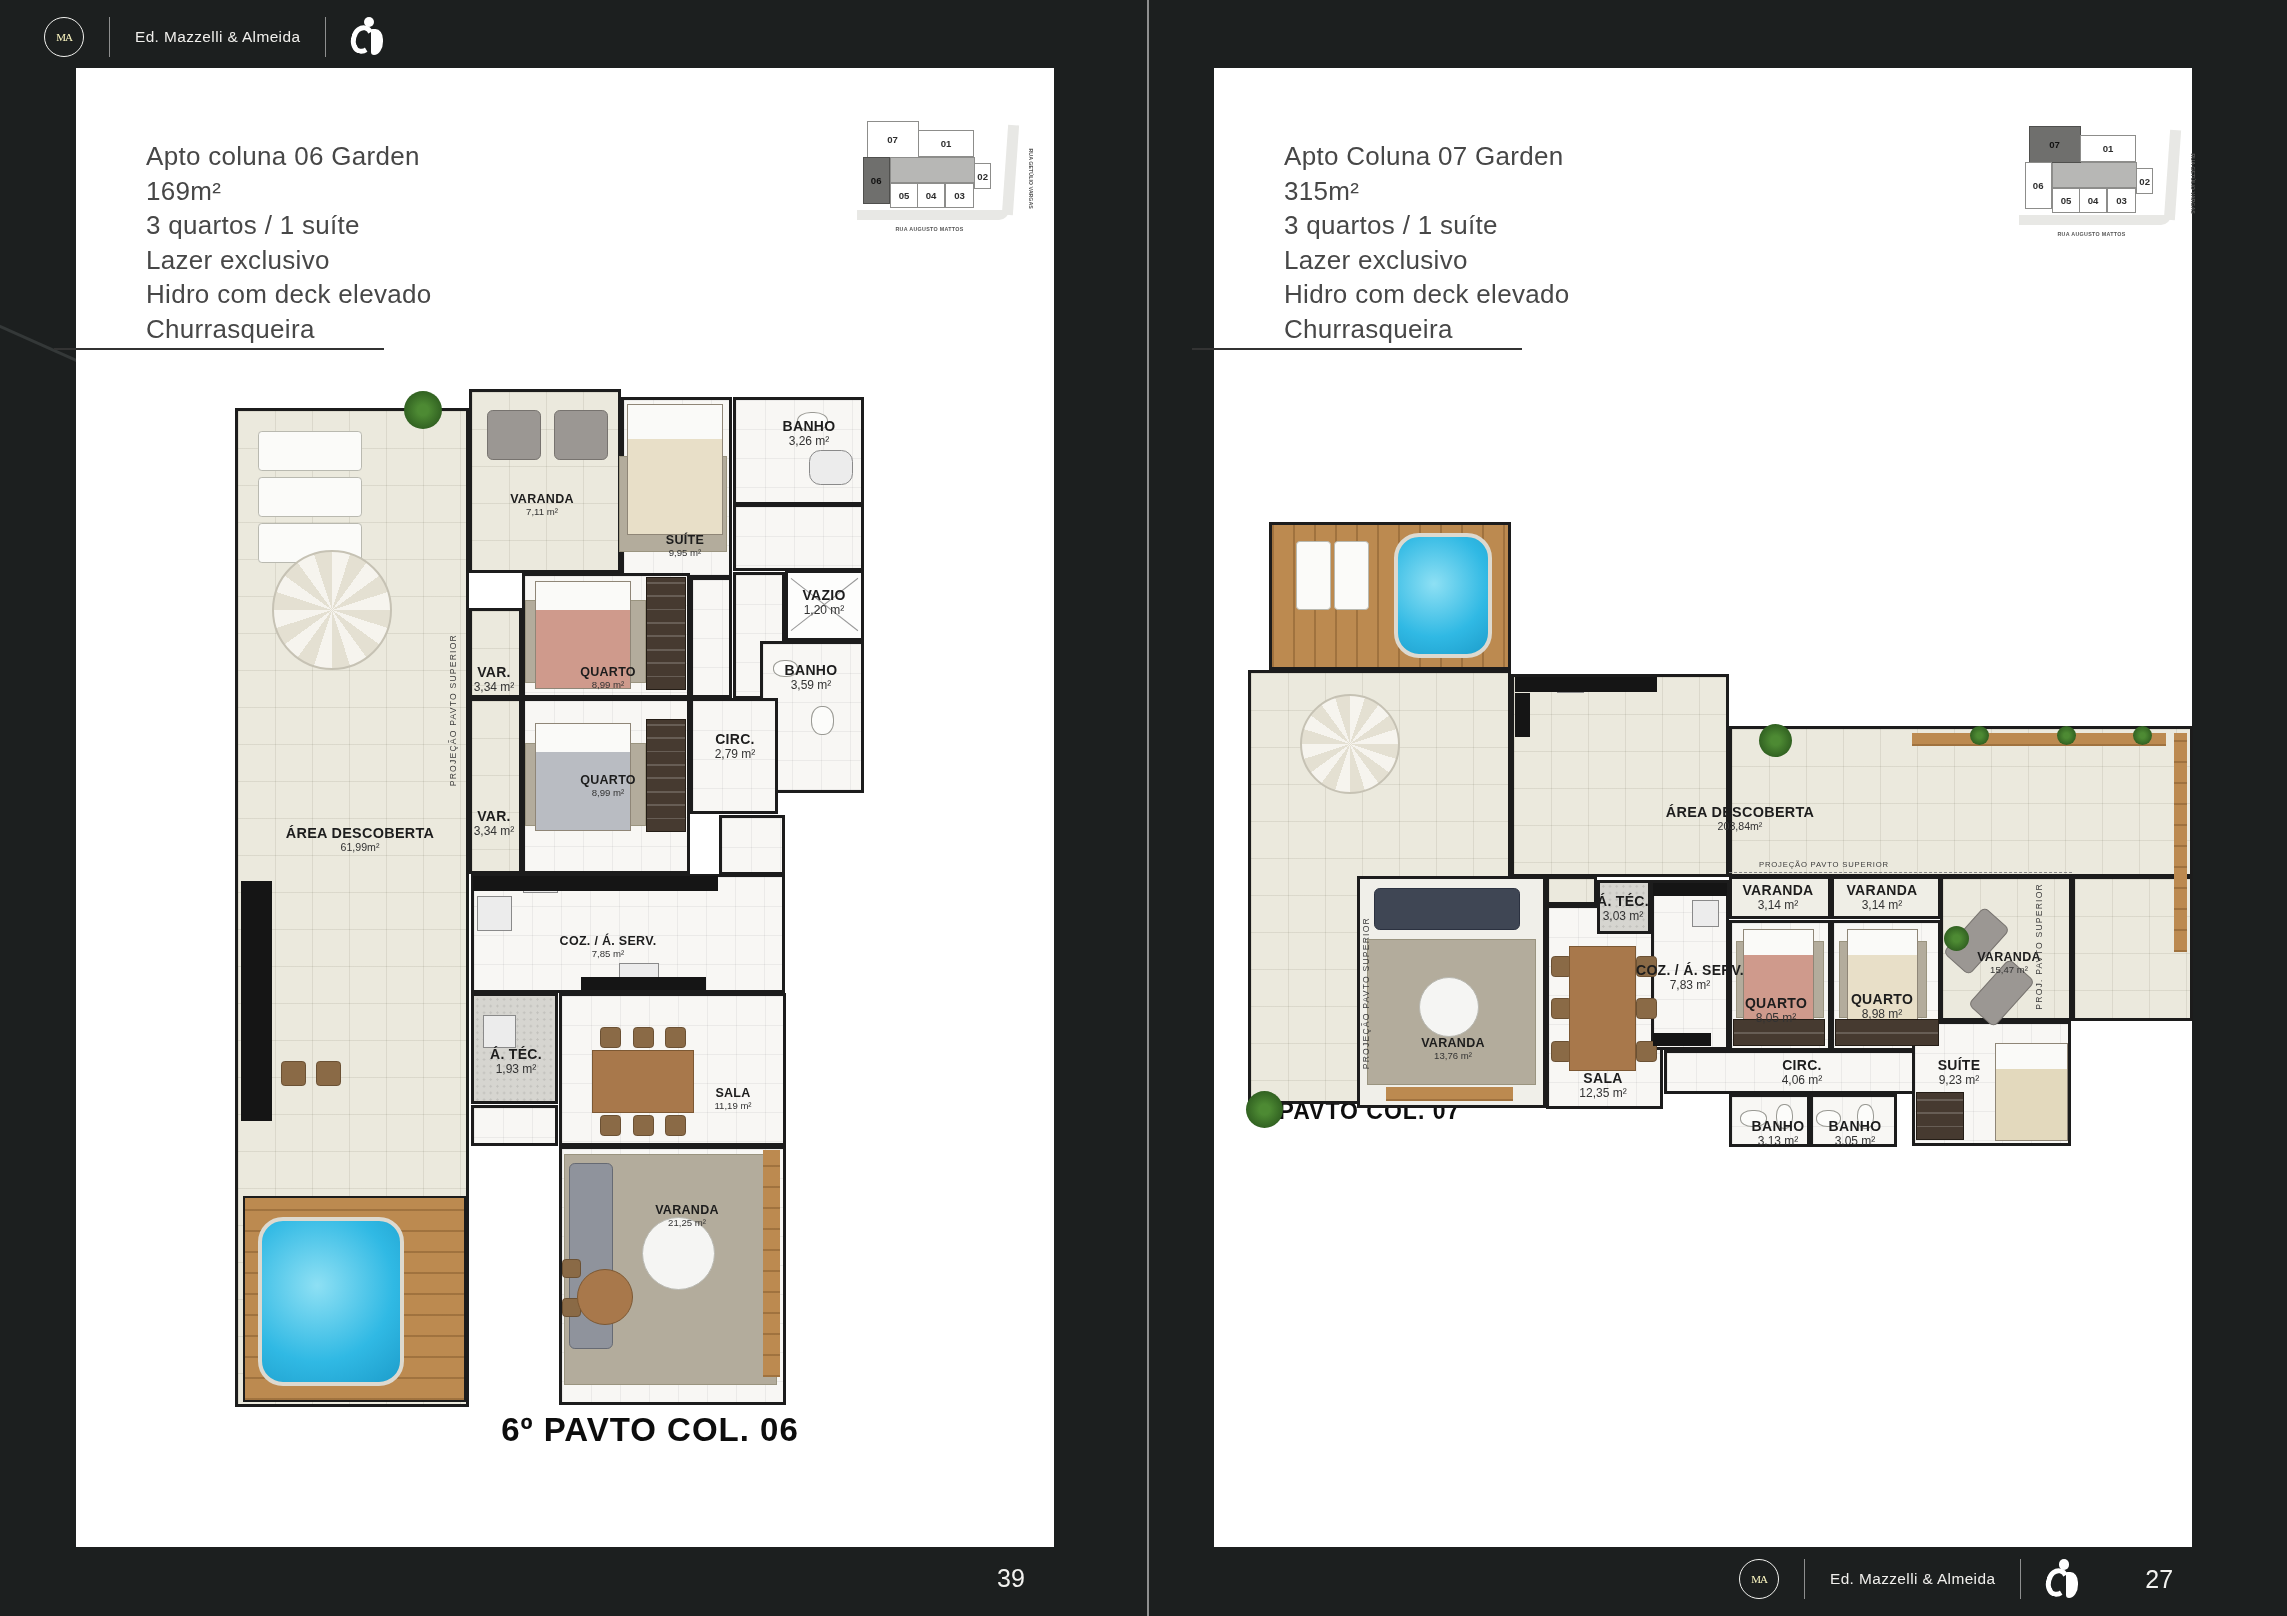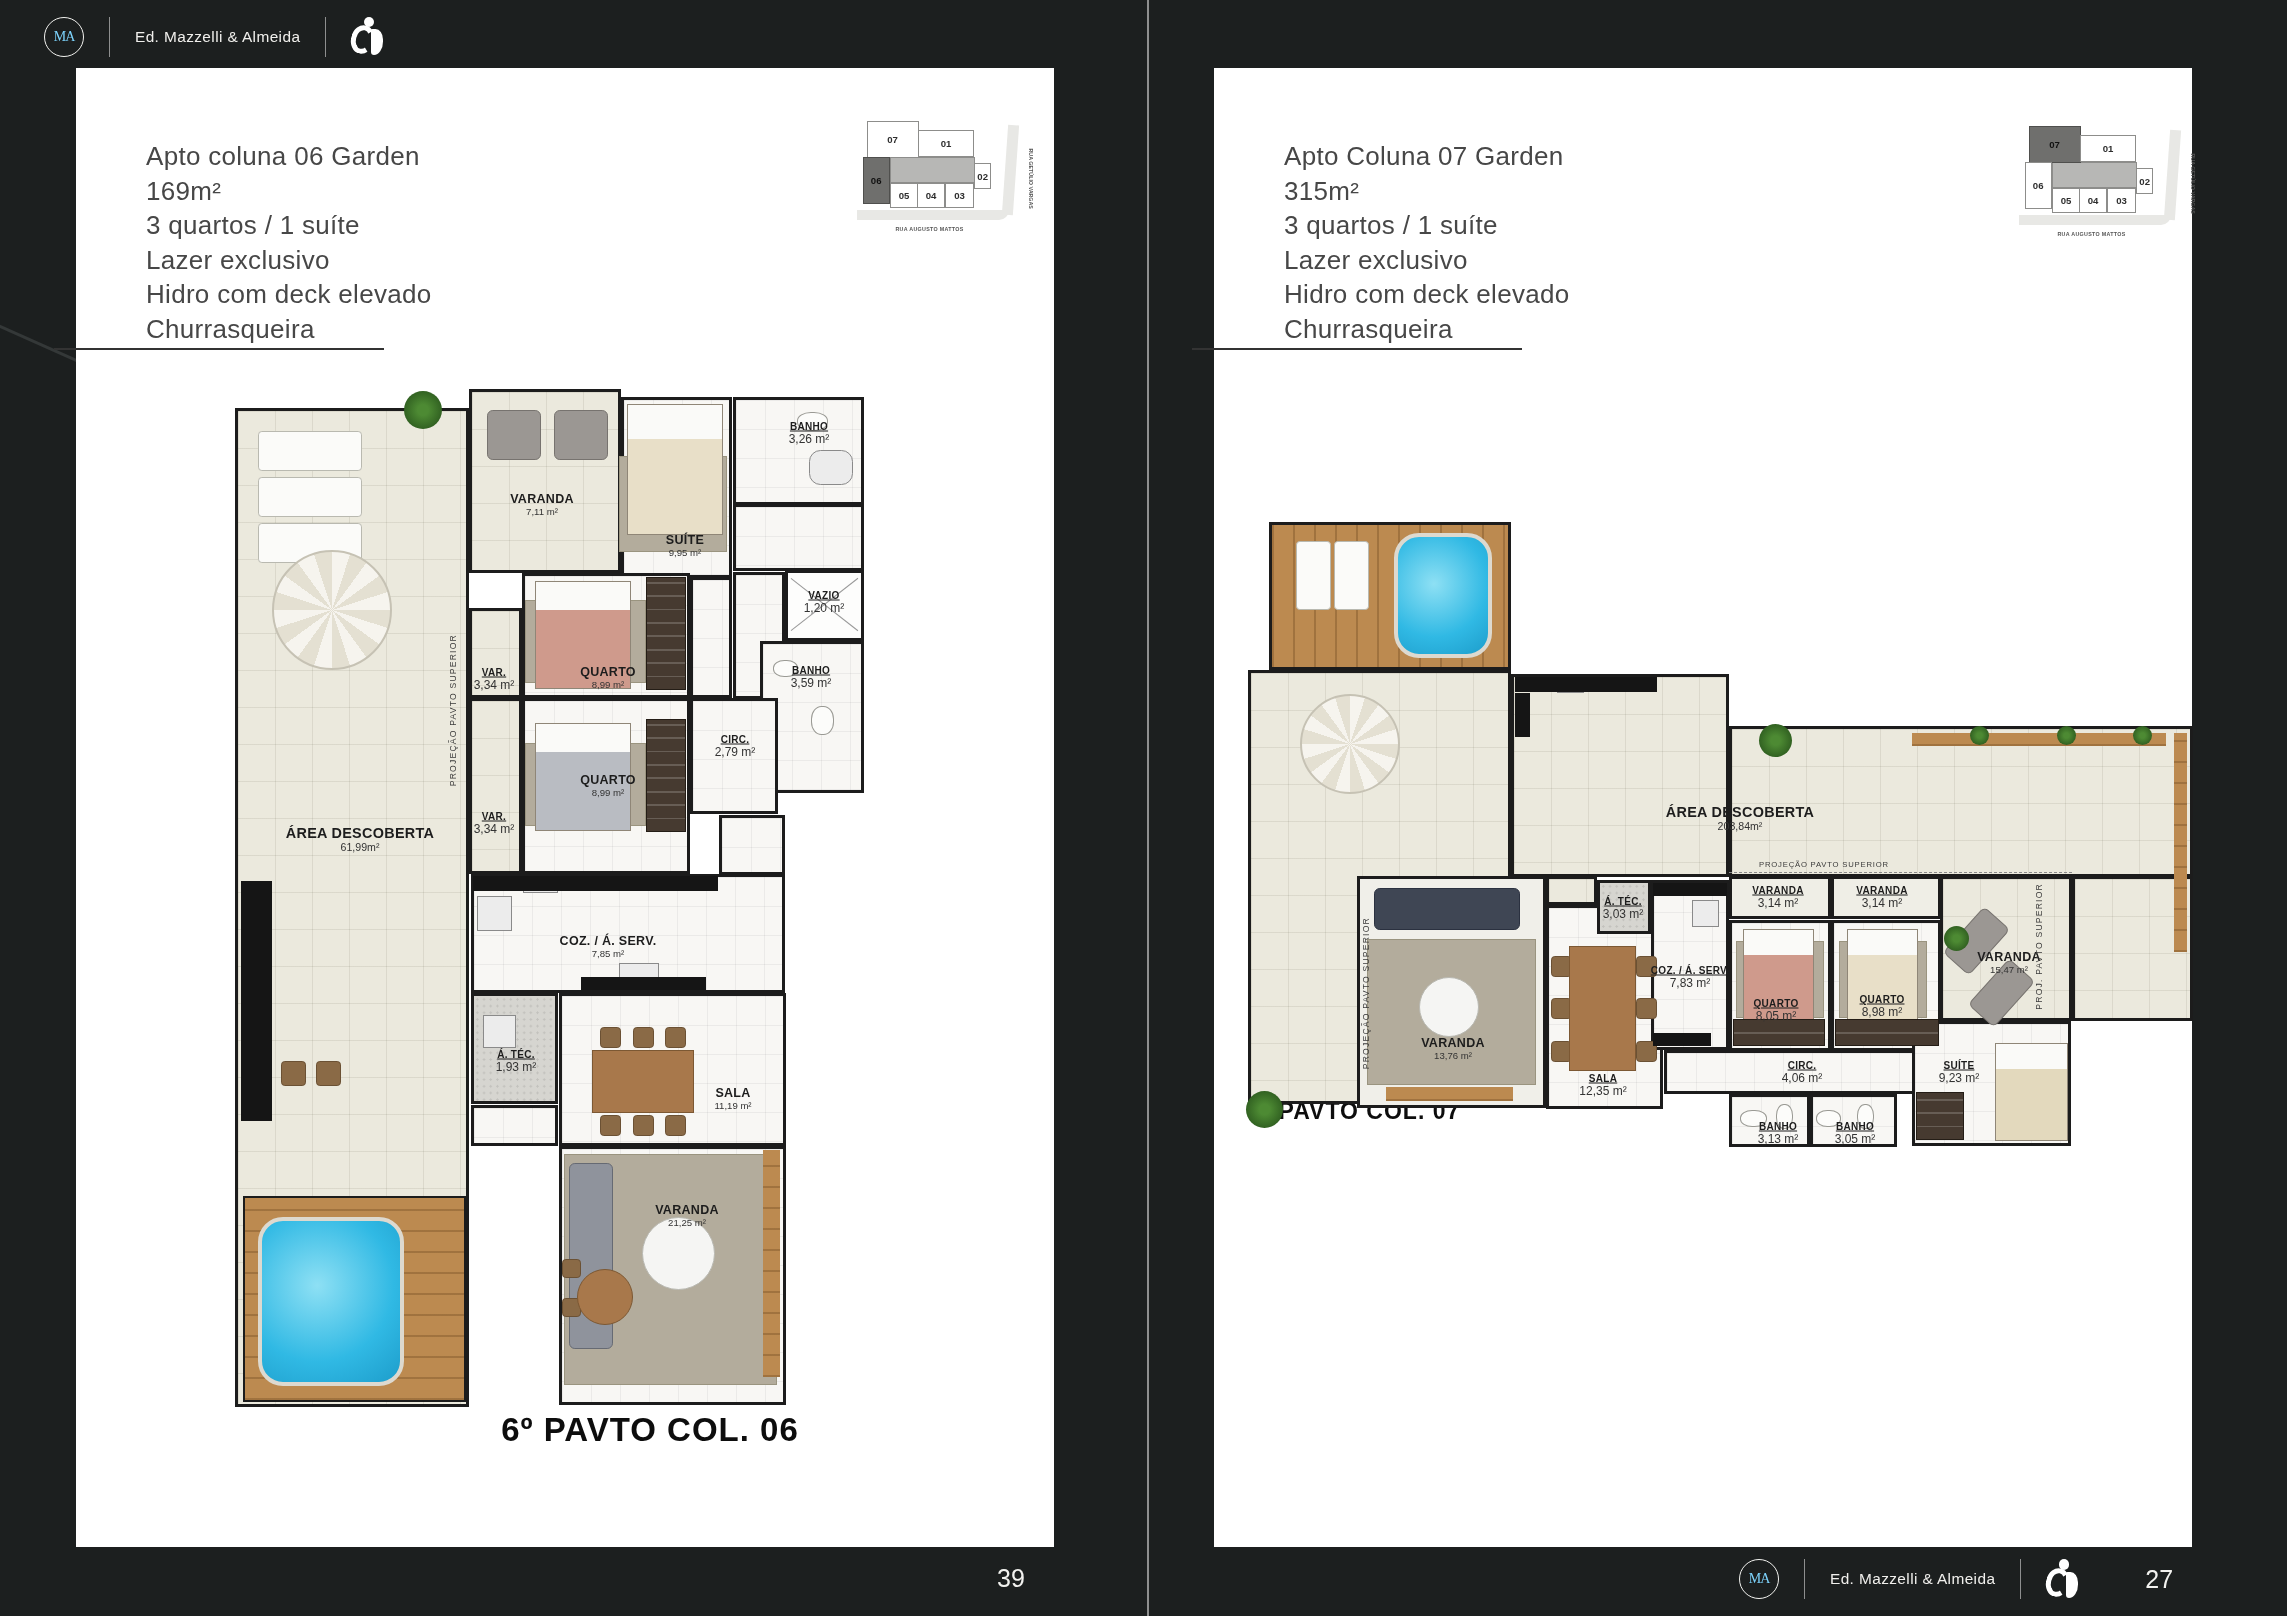--- a/index.html
+++ b/index.html
@@ -4,21 +4,21 @@
 <style>
   html,body{margin:0;padding:0;background:#161818;}
   .canvas{position:relative;width:2287px;height:1617px;background:#1c1f1f;overflow:hidden;
           font-family:"Liberation Sans",sans-serif;}
   .spine{position:absolute;left:1147px;top:0;width:1.9px;height:100%;background:rgba(255,255,255,.5);}
   .diag{position:absolute;left:-29px;top:344px;width:144px;height:2.9px;background:#343838;transform:rotate(24deg);}
 
   
   .bar{position:absolute;display:flex;align-items:center;color:#ededea;z-index:10;}
   .monogram{width:38px;height:38px;border:1.4px solid #f2f2ef;border-radius:50%;display:flex;align-items:center;
-            justify-content:center;font-family:"Liberation Serif",serif;font-size:14px;letter-spacing:-1px;color:#7dd3fc;flex:0 0 auto;}
+            justify-content:center;font-family:"Liberation Serif",serif;font-size:11px;letter-spacing:-1px;color:#fef9c3;flex:0 0 auto;}
   .vsep{width:1px;height:40px;background:rgba(255,255,255,.5);margin:0 25px;flex:0 0 auto;}
   .brandtxt{font-size:15.4px;letter-spacing:0.4px;color:#f0efec;white-space:nowrap;}
   .plogo{position:relative;width:33px;height:40px;flex:0 0 auto;}
   .plogo .head{position:absolute;left:12.5px;top:0;width:10.6px;height:10.6px;border-radius:50%;background:#fff;}
   .plogo .arc{position:absolute;left:0;top:8.6px;width:23px;height:29px;border:5.8px solid #fff;border-radius:50%;
               border-right-color:transparent;transform:rotate(14deg);box-sizing:border-box;}
   .plogo .blob{position:absolute;right:1px;top:12.5px;width:12.5px;height:26px;background:#fff;
                border-radius:1.9px 9.6px 11.5px 3.8px/1.9px 13.4px 17.3px 3.8px;}
   .pagenum{font-size:25px;color:#f2f2ef;}
 
@@ -64,21 +64,21 @@
   .concrete{background:#d6d5d0;background-image:radial-gradient(rgba(0,0,0,.09) 1px,transparent 1px);background-size:6.7px 6.7px;}
   .wood{background-color:#bc8a50;background-image:repeating-linear-gradient(0deg,rgba(60,30,0,.22) 0 1.9px,transparent 1.9px 21px);}
   .wood-v{background-color:#bc8a50;background-image:repeating-linear-gradient(90deg,rgba(60,30,0,.22) 0 1.9px,transparent 1.9px 21px);}
   .pool{background:radial-gradient(circle at 40% 40%,#8ee0f4,#30b9e4 60%,#1d9dcb);border:4.8px solid #ddd9cf;border-radius:25px;}
   .cross:before,.cross:after{content:"";position:absolute;left:-8%;top:48%;width:116%;height:1px;background:#999;}
   .cross:before{transform:rotate(38deg);} .cross:after{transform:rotate(-38deg);}
 
   .rl{position:absolute;transform:translate(-50%,-50%);text-align:center;color:#1d1d1d;z-index:6;white-space:nowrap;}
   .rl b{display:block;font-size:12.5px;font-weight:bold;letter-spacing:0.3px;}
   .rl i{display:block;font-style:normal;font-size:9.6px;color:#333;}
-  .rl.sm b{font-size:10px;text-decoration:underline;} .rl.sm i{font-size:12px;}
+  .rl.sm b{font-size:14px;} .rl.sm i{font-size:12px;}
   .rl.lg b{font-size:14.4px;} .rl.lg i{font-size:10.6px;}
   .vtext{position:absolute;writing-mode:vertical-rl;transform:rotate(180deg);font-size:8.6px;color:#3a3a3a;
          letter-spacing:1.2px;z-index:6;white-space:nowrap;}
   .htext{position:absolute;font-size:7.7px;color:#3a3a3a;letter-spacing:0.8px;z-index:6;white-space:nowrap;}
   .dash7{position:absolute;left:489px;top:354px;width:343px;border-top:1.9px dashed #8a8a8a;z-index:5;}
 
   .fur{position:absolute;z-index:3;box-sizing:border-box;}
   .sofa{background:#8f939c;border:1.9px solid #666a73;border-radius:5.8px;}
   .sofa.dark{background:#3f4654;border-color:#2b3140;}
   .rug{background:#b3ac9c;border:1px solid #9a947f;z-index:2;}

